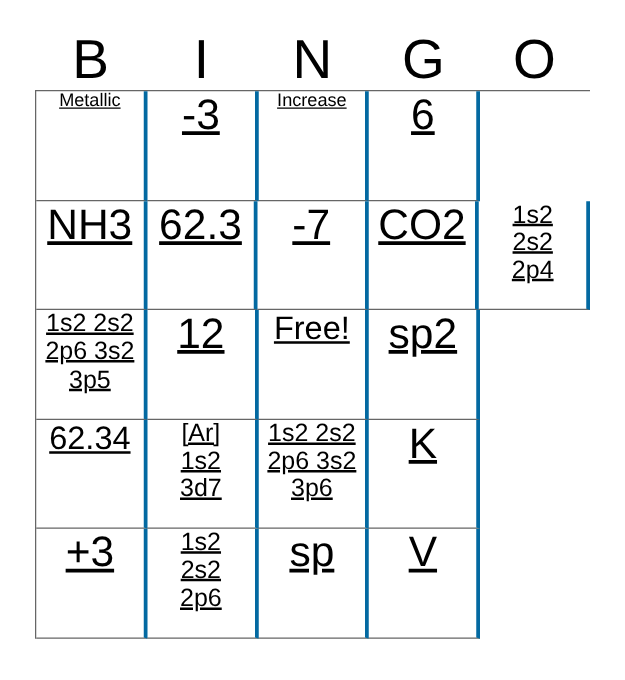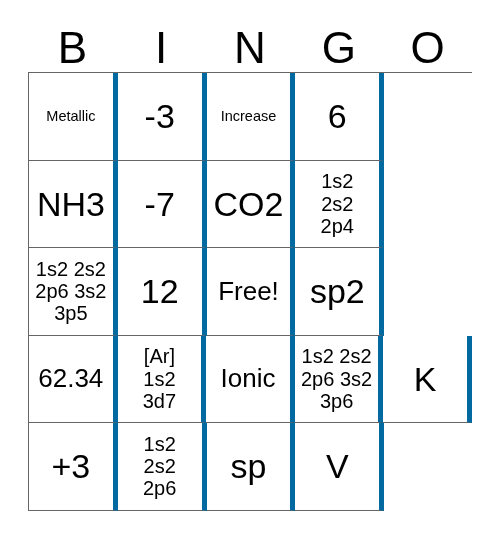--- a/index.html
+++ b/index.html
@@ -39,28 +39,28 @@
     border-left: 1px solid #666666;
     width: 443px;
   }
   .grid-row {
     display: flex;
   }
   .cell {
     width: 88.8px;
     height: 87.5px;
     box-sizing: border-box;
-    border-right: 5px solid #0369a1;
+    border-right: 3px solid #0369a1;
     border-bottom: 1px solid #666666;
     display: flex;
-    align-items: center;
     justify-content: center;
     text-align: center;
     padding: 0 2px;
     overflow: hidden;
+    text-decoration: underline;
   }
   .cell .txt {
     display: block;
     width: 100%;
     line-height: 1.12;
     word-wrap: break-word;
   }
   
   .fs-xs  { font-size: 12.5px; line-height: 1.1; }
   .fs-sm  { font-size: 14.5px; }
@@ -97,20 +97,23 @@
       <div class="cell">
           <span class="txt multiline fs-xxl">6</span>
         </div>
     </div>
 
     <div class="grid-row">
       <div class="cell">
           <span class="txt multiline fs-xxl">NH3</span>
         </div>
       <div class="cell">
+          <span class="txt multiline fs-xxl">62.3</span>
+        </div>
+      <div class="cell">
           <span class="txt multiline fs-xxl">-7</span>
         </div>
       <div class="cell">
           <span class="txt multiline fs-xxl">CO2</span>
         </div>
       <div class="cell">
           <span class="txt multiline fs-md">1s2
 2s2
 2p4</span>
         </div>
@@ -134,23 +137,20 @@
     <div class="grid-row">
       <div class="cell">
           <span class="txt multiline fs-xl">62.34</span>
         </div>
       <div class="cell">
           <span class="txt multiline fs-md">[Ar]
 1s2
 3d7</span>
         </div>
       <div class="cell">
-          <span class="txt multiline fs-xl">Ionic</span>
-        </div>
-      <div class="cell">
           <span class="txt fs-md">1s2 2s2 2p6 3s2 3p6</span>
         </div>
       <div class="cell">
           <span class="txt multiline fs-xxl">K</span>
         </div>
     </div>
 
     <div class="grid-row">
       <div class="cell">
           <span class="txt multiline fs-xxl">+3</span>

